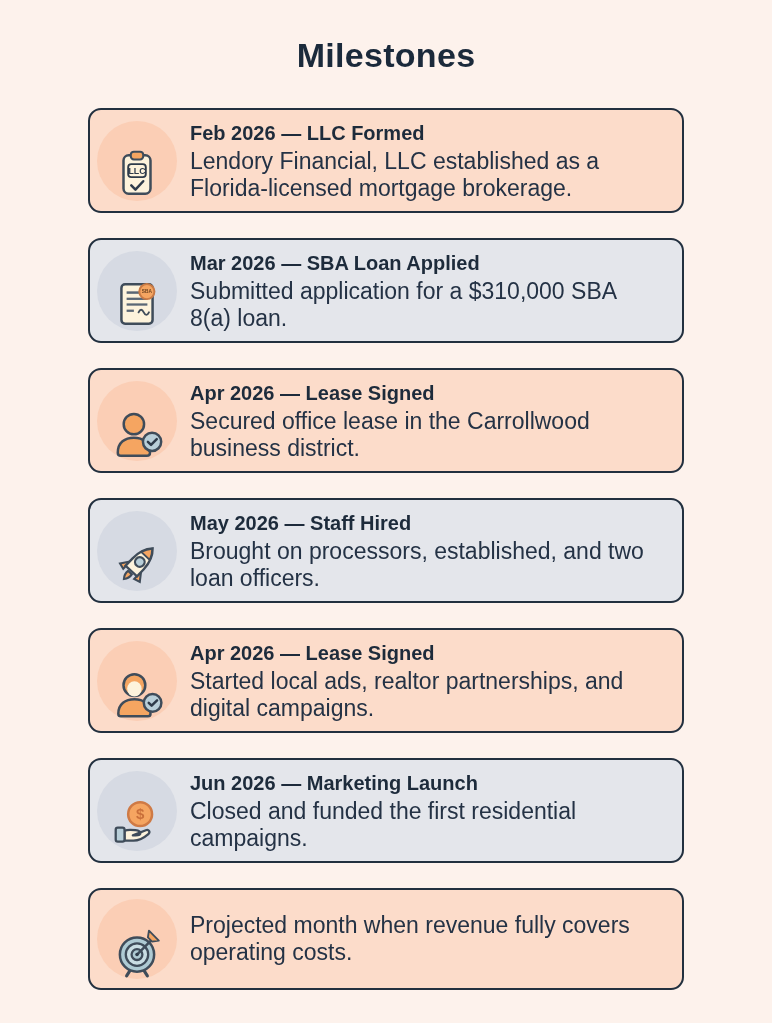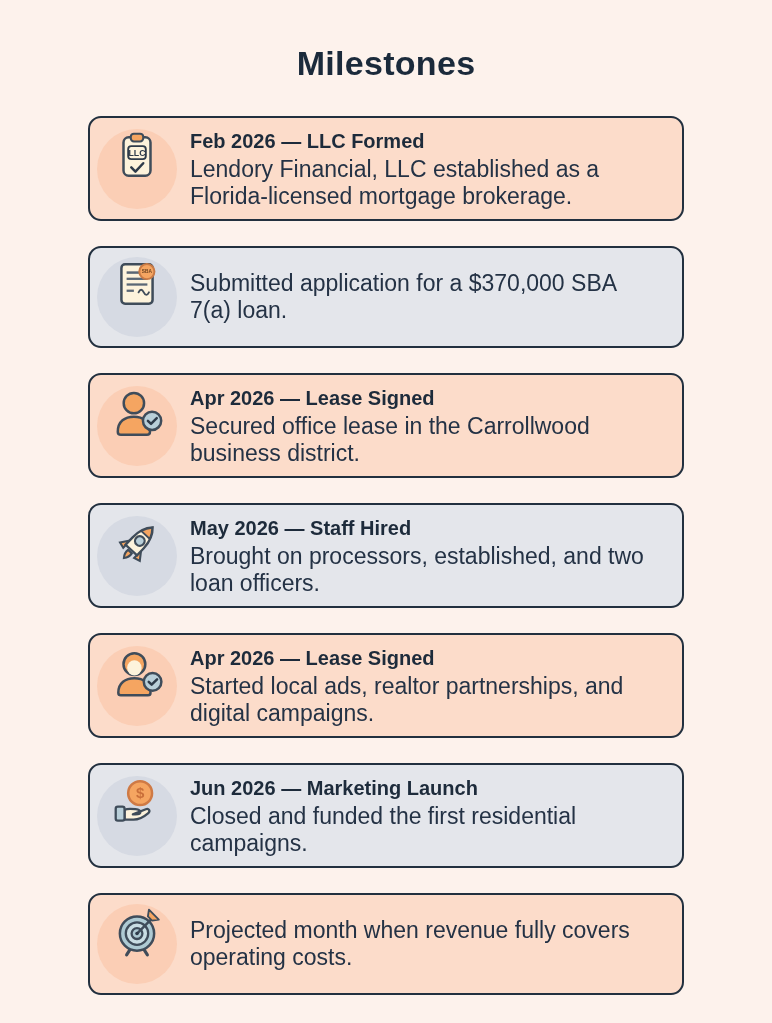--- a/index.html
+++ b/index.html
@@ -4,21 +4,21 @@
 <style>
   * { margin: 0; padding: 0; box-sizing: border-box; }
   html, body { width: 772px; }
   body {
     height: 1023px;
     background: #fdf2ec;
     font-family: "Liberation Sans", sans-serif;
     color: #1d2b3b;
     overflow: hidden;
   }
-  .page { width: 772px; height: 756px; margin-top: 8px; }
+  .page { width: 772px; height: 756px; }
   .page-title {
     text-align: center;
     font-size: 34px;
     font-weight: 700;
     letter-spacing: 0.3px;
     color: #1b2a3b;
     padding-top: 36px;
     margin-bottom: 33px;
   }
   .cards {
@@ -36,21 +36,21 @@
     border: 2.5px solid #22303f;
     border-radius: 13px;
     padding: 9px 16px 9px 7px;
   }
   .card--peach { background: #fcdcca; }
   .card--gray  { background: #e4e6eb; }
   .icon-circle {
     flex: 0 0 80px;
     width: 80px; height: 80px;
     border-radius: 50%;
-    display: flex; align-items: flex-start; justify-content: center;
+    display: flex; align-items: flex-end; justify-content: center;
   }
   .card--peach .icon-circle { background: #fbceb5; }
   .card--gray  .icon-circle { background: #d6dae3; }
   .card-text { display: flex; flex-direction: column; }
   .card-title {
     font-size: 20px;
     font-weight: 700;
     color: #1d2b3b;
     line-height: 28px;
     margin-bottom: 1px;
@@ -95,21 +95,22 @@
           <line x1="16" y1="15" x2="29" y2="15" stroke="#5a6775" stroke-width="2.4"></line>
           <line x1="16" y1="21" x2="36" y2="21" stroke="#5a6775" stroke-width="2.2"></line>
           <line x1="16" y1="26.5" x2="36" y2="26.5" stroke="#5a6775" stroke-width="2.2"></line>
           <line x1="16" y1="32.5" x2="23" y2="32.5" stroke="#5a6775" stroke-width="2.2"></line>
           <path d="M27.5 34 q2.5 -5 5 0 t5 0" fill="none" stroke="#3f4c5a" stroke-width="1.8" stroke-linecap="round"></path>
           <circle cx="35.5" cy="14" r="7.3" fill="#f5a561" stroke="#c97a45" stroke-width="1.9"></circle>
           <text class="ic-txt" x="35.5" y="15.8" font-size="4.6" fill="#6e431f" text-anchor="middle">SBA</text>
         </svg>
       </div>
       <div class="card-text">
-        <div class="card-desc">Submitted application for a $370,000 SBA 7(a) loan.</div>
+        <div class="card-title">Mar 2026 — SBA Loan Applied</div>
+        <div class="card-desc">Submitted application for a $310,000 SBA 8(a) loan.</div>
       </div>
     </div>
 
     <div class="card card--peach">
       <div class="icon-circle">
         <svg width="54" height="54" viewBox="0 0 52 52">
           <circle cx="23" cy="16.5" r="9.8" fill="#f5a561" stroke="#3f4c5a" stroke-width="2.4"></circle>
           <path d="M7.5 44 c0 -10 7 -14.5 15.5 -14.5 c8.5 0 15.5 4.5 15.5 14.5 q0 3 -3 3 l-25 0 q-3 0 -3 -3 z" fill="#f5a561" stroke="#3f4c5a" stroke-width="2.4"></path>
           <circle cx="40.5" cy="33.5" r="8.8" fill="#b9cfd9" stroke="#3f4c5a" stroke-width="2.4"></circle>
           <path d="M36.5 33.5 l3 3 l5.5 -5.5" fill="none" stroke="#2e3b4a" stroke-width="2.4" stroke-linecap="round" stroke-linejoin="round"></path>

